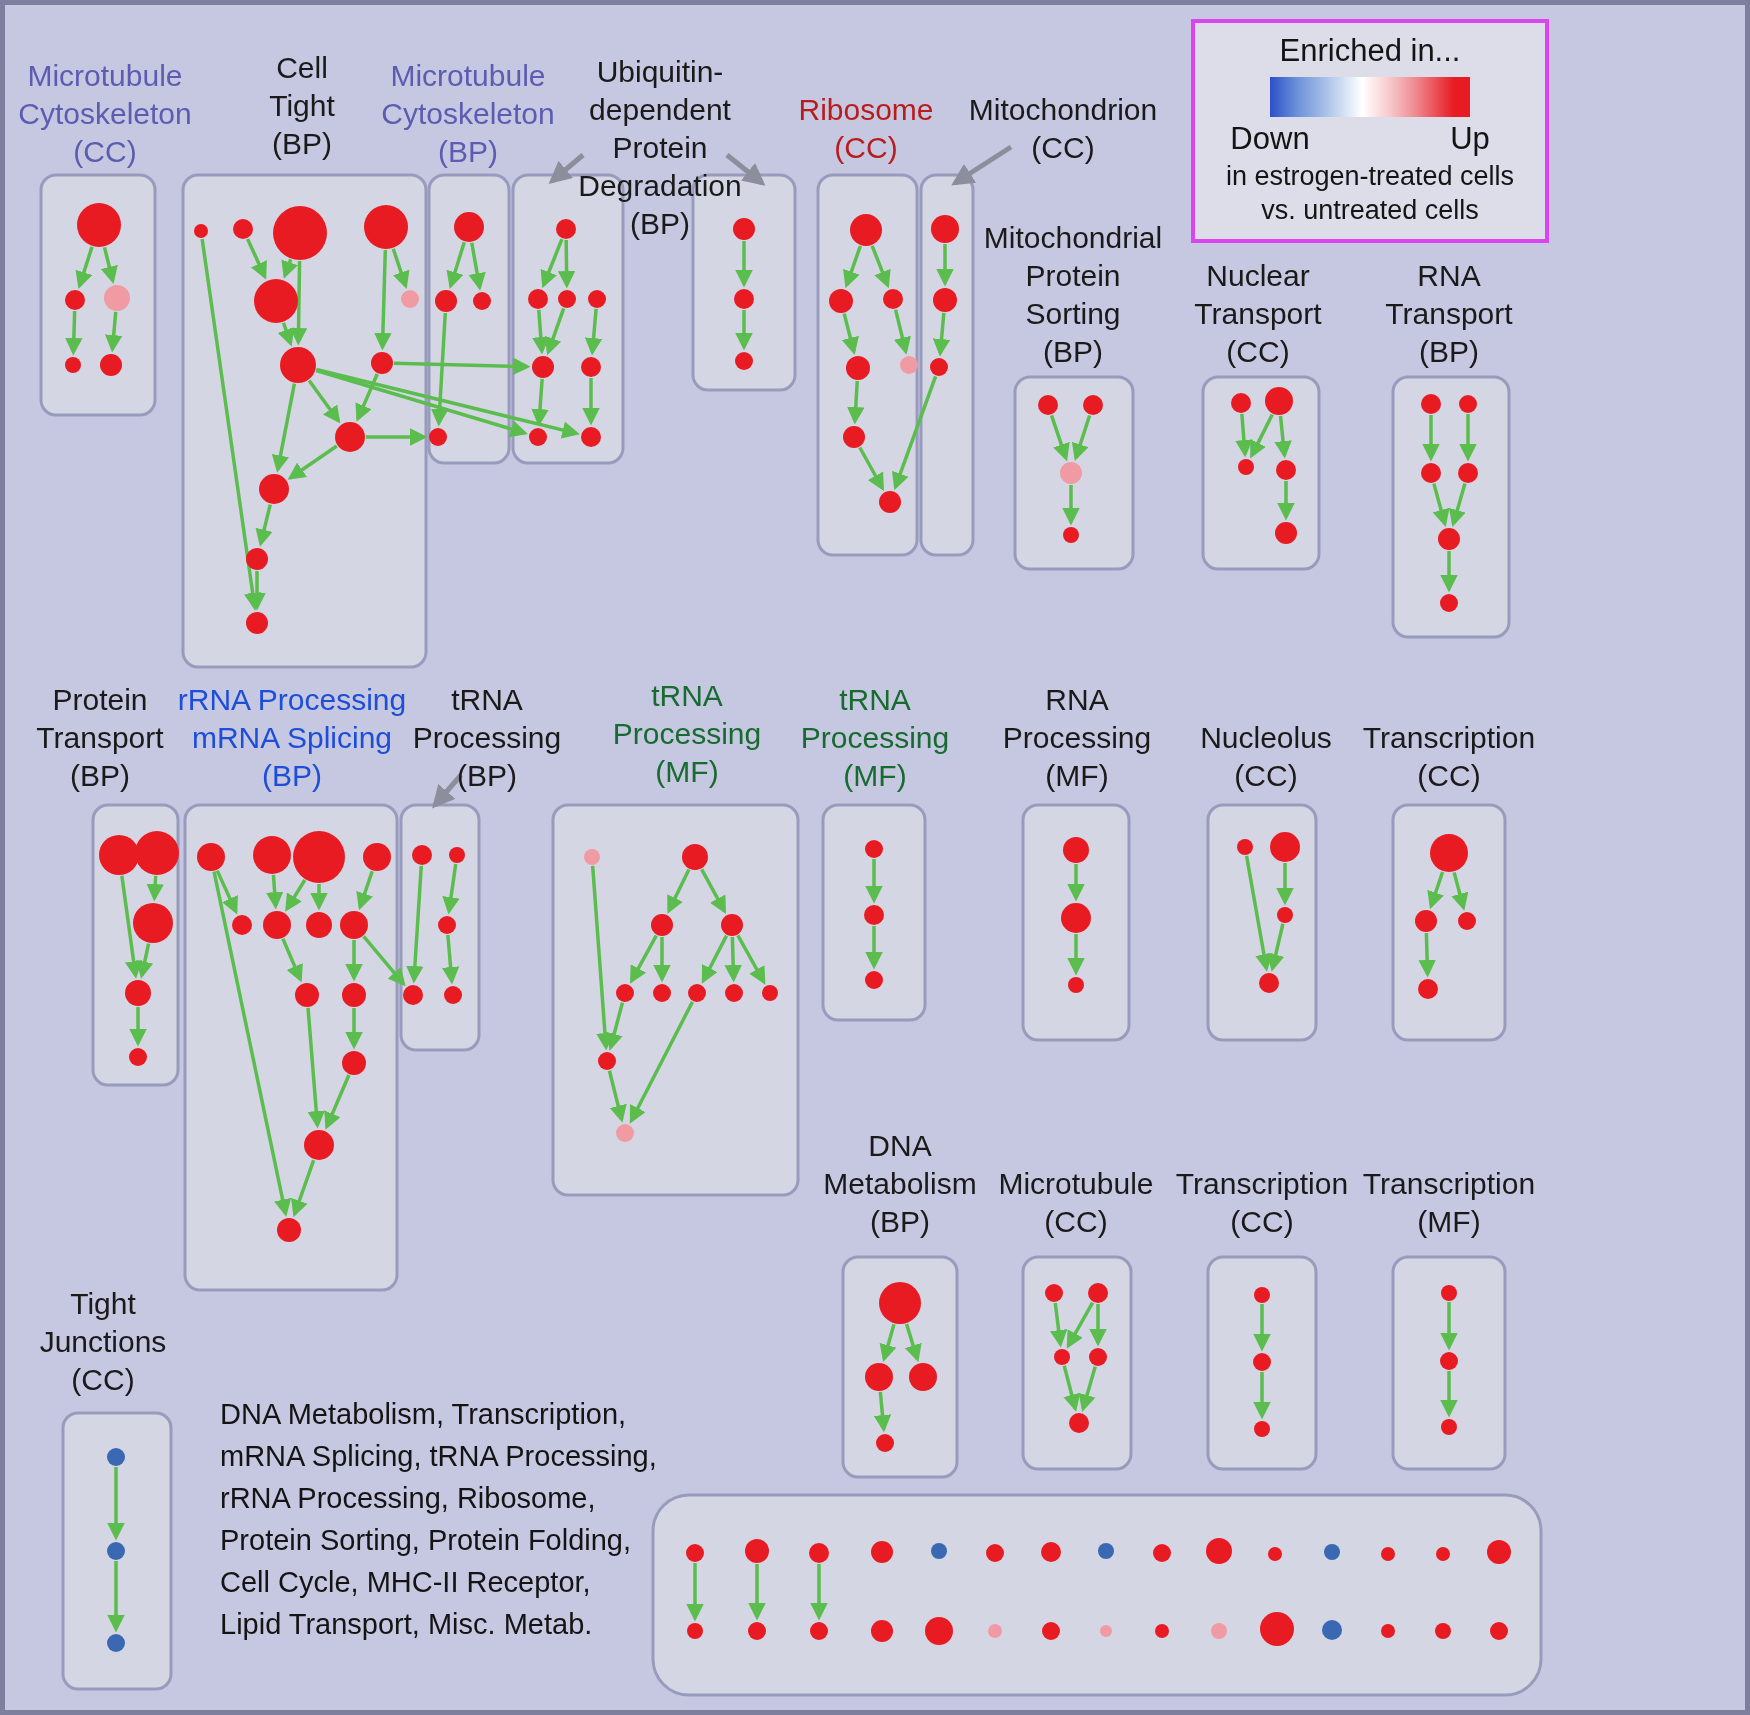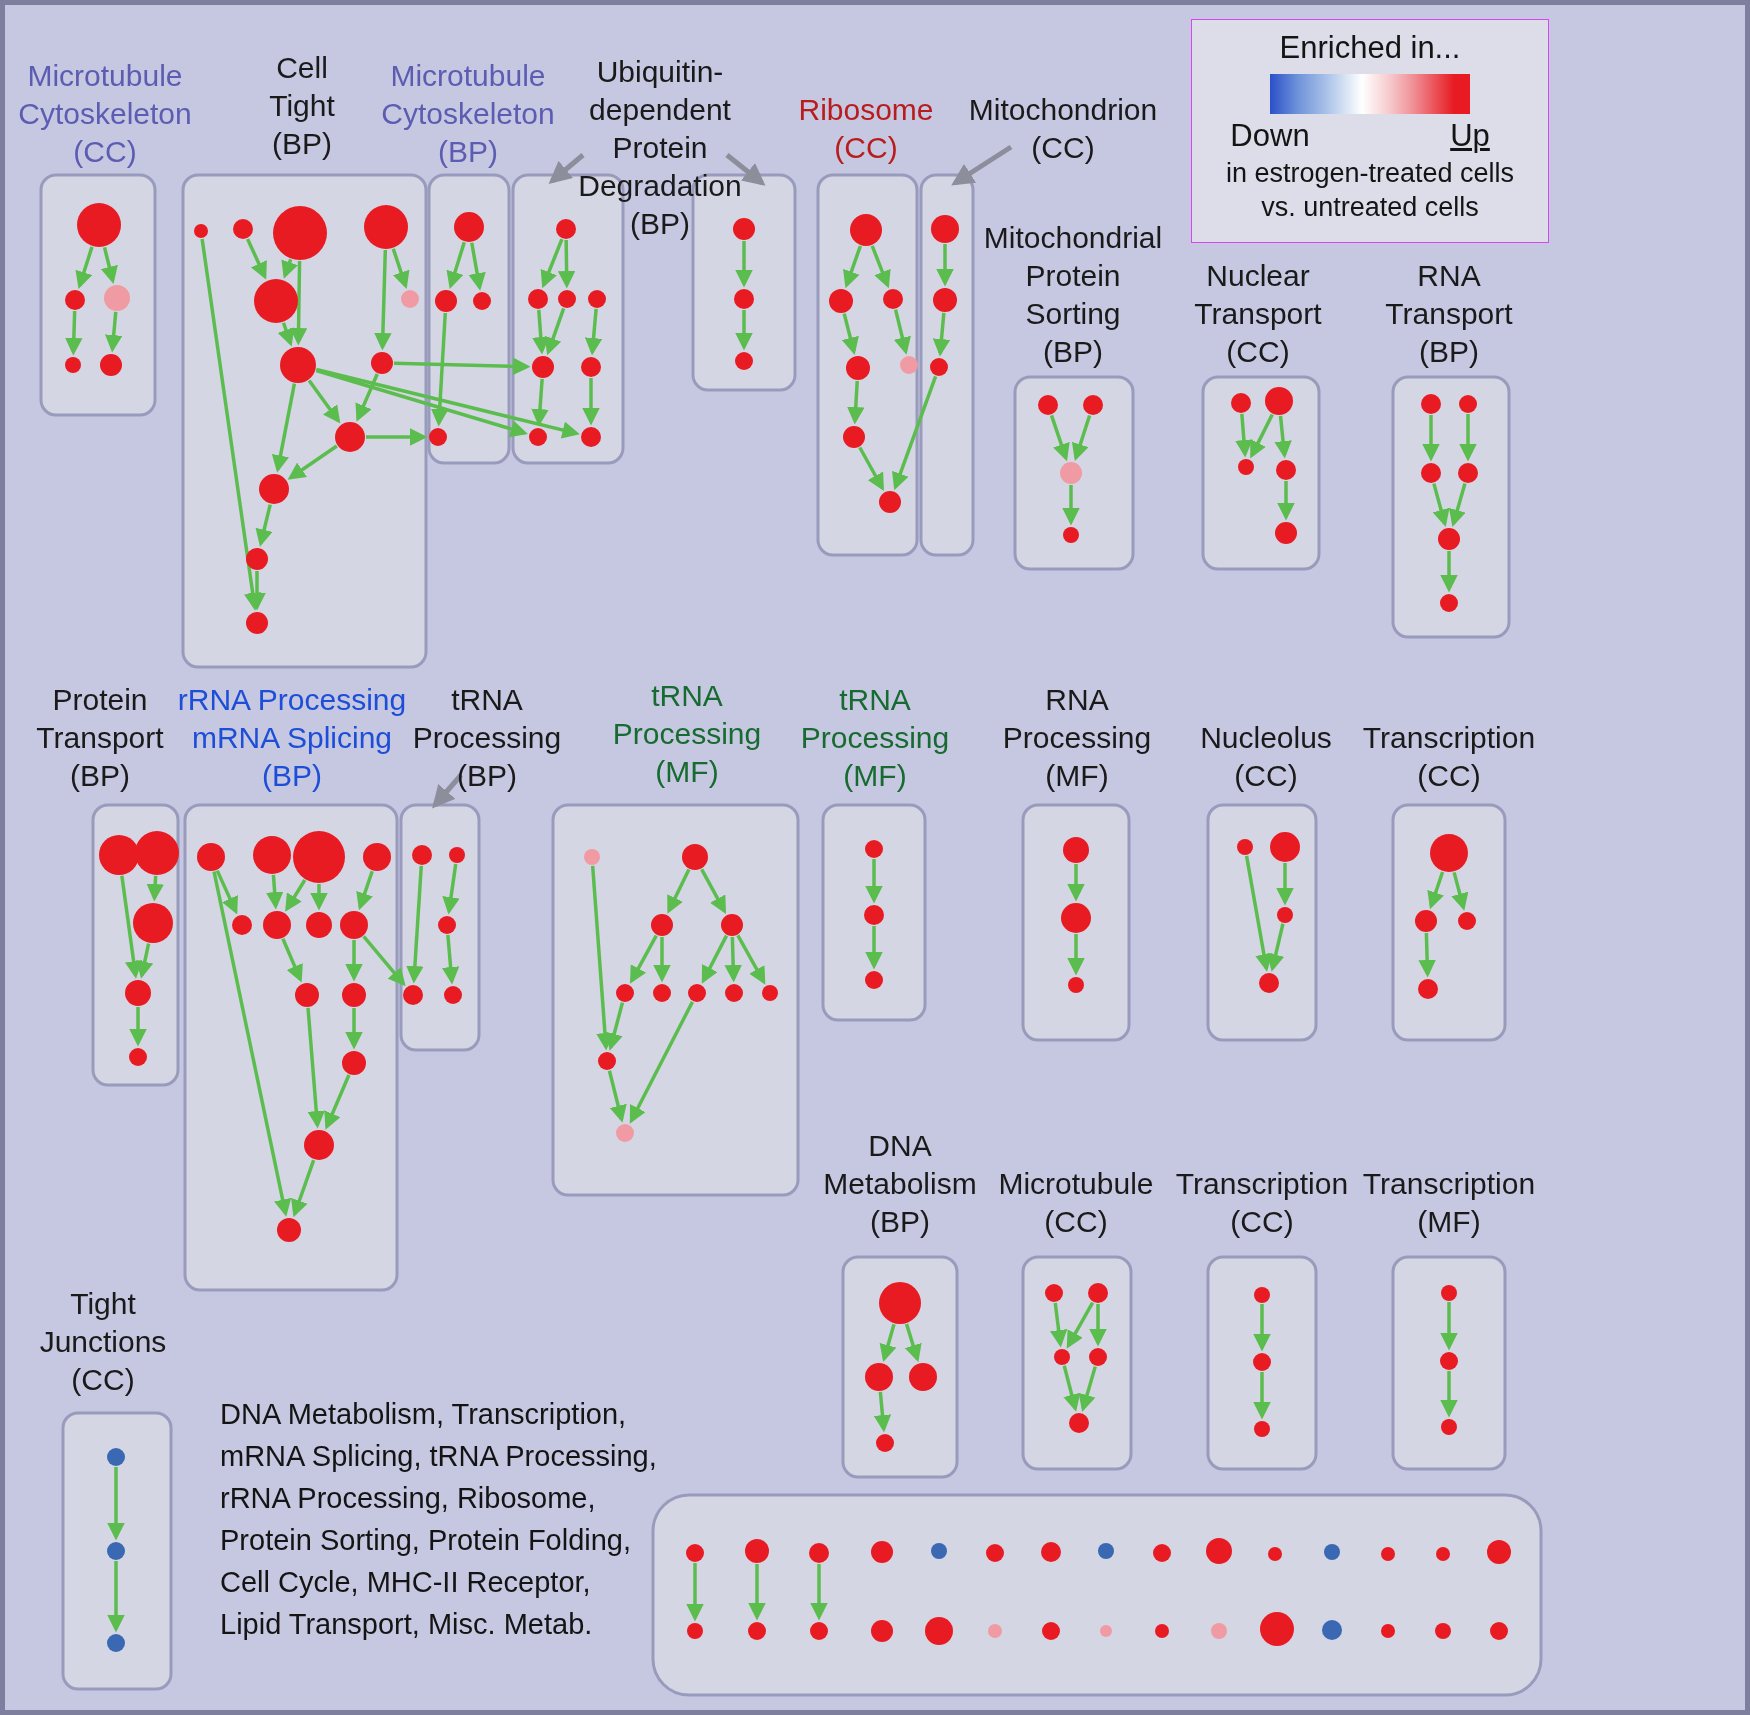--- a/index.html
+++ b/index.html
@@ -15,28 +15,28 @@
   #diagram-svg{position:absolute;left:0;top:0;}
   .cluster-box{fill:var(--box-fill);stroke:var(--box-border);stroke-width:3;}
   .edge{stroke:var(--edge-green);stroke-width:3.5;fill:none;}
   .pointer{stroke:var(--pointer-gray);stroke-width:5;fill:none;}
   .ah-green-path{fill:var(--edge-green);}
   .ah-gray-path{fill:var(--pointer-gray);}
   #labels{position:absolute;left:0;top:0;width:1750px;height:1715px;pointer-events:none;}
   .cluster-label{position:absolute;text-align:center;font-size:30px;line-height:38px;color:#1a1a1a;}
   #misc-text{position:absolute;font-size:29px;line-height:42px;color:#141414;text-align:left;}
   .legend{position:absolute;left:1186px;top:14px;width:358px;height:224px;
-          background:#dcdde9;border:1px solid #d946ef;}
+          background:#dcdde9;border:4px solid #d946ef;}
   .legend-title{text-align:center;font-size:31px;margin-top:10px;color:#141414;}
   .legend-bar{width:200px;height:40px;margin:8px auto 0;
       background:linear-gradient(90deg, var(--legend-blue) 0%, #6f93da 14%, #a9c1e8 28%,
                  #ffffff 46%, #f6c9cc 60%, #ef8e94 72%, var(--legend-red) 92%, var(--legend-red) 100%);}
   .legend-ends{position:relative;width:200px;height:42px;margin:0 auto;font-size:31px;color:#141414;}
   .legend-down{position:absolute;left:0;top:4px;transform:translateX(-50%);}
-  .legend-up{position:absolute;right:0;top:4px;transform:translateX(50%);text-decoration:underline;}
+  .legend-up{position:absolute;right:0;top:4px;transform:translateX(50%);}
   .legend-sub{text-align:center;font-size:27px;line-height:34px;color:#141414;}
 </style>
 </head>
 <body>
 
 <div id="page">
 
   <svg id="diagram-svg" width="1750" height="1715" viewBox="0 0 1750 1715">
     <defs>
       <marker id="ah-green" viewBox="0 0 6 6" markerWidth="5" markerHeight="5" refX="4.8" refY="3" orient="auto" markerUnits="strokeWidth">

